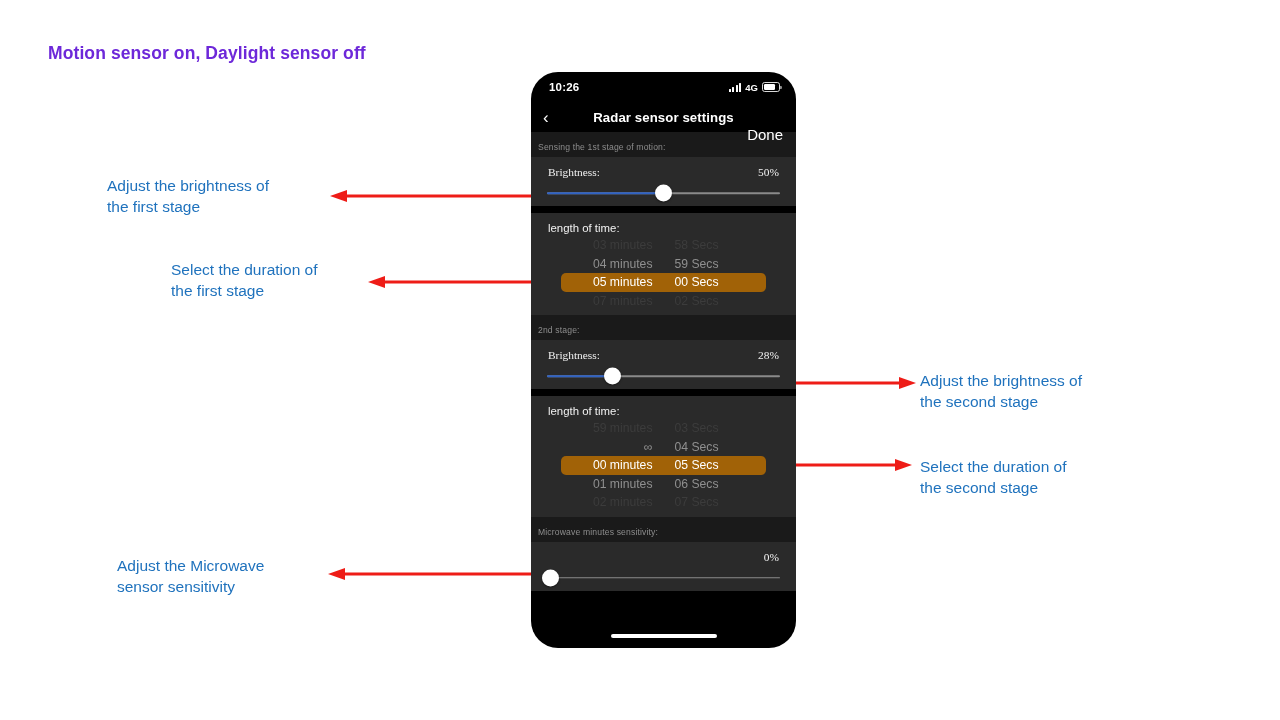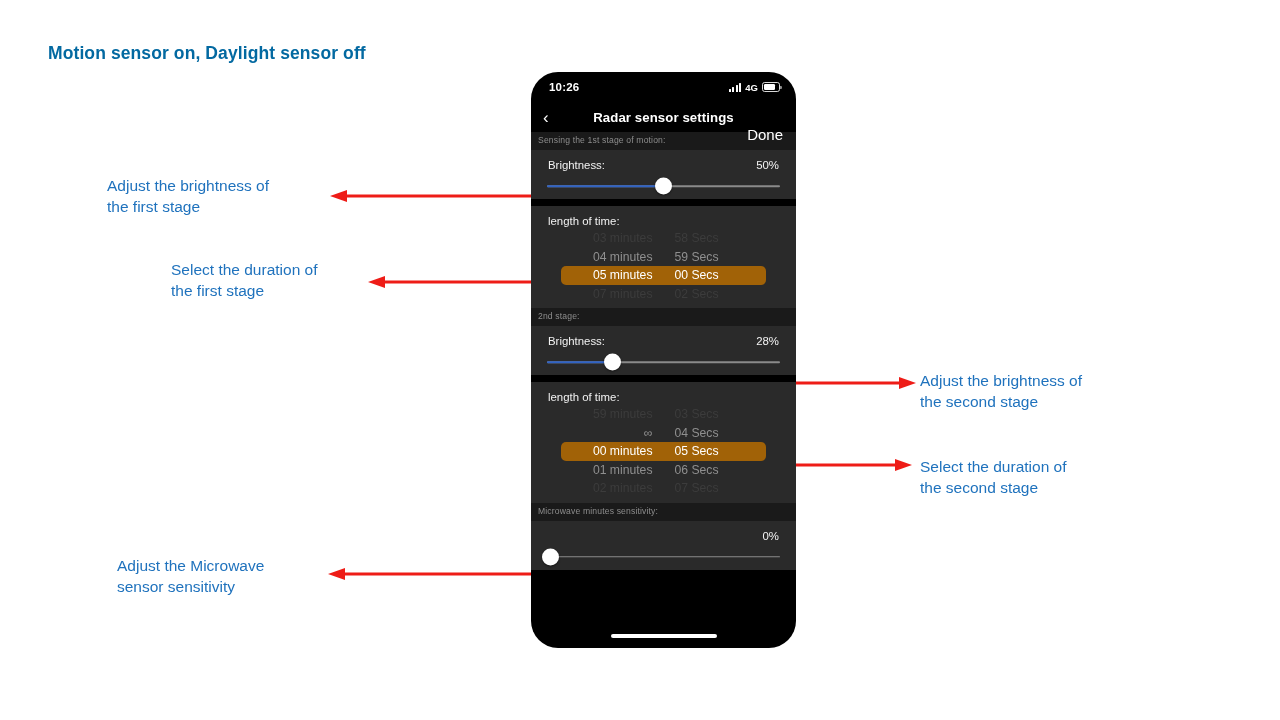--- a/index.html
+++ b/index.html
@@ -15,21 +15,21 @@
     overflow: hidden;
   }
 
   
   #slide-title {
     position: absolute;
     left: 48px;
     top: 43px;
     font-size: 17.5px;
     font-weight: bold;
-    color: #0369a1;
+    color: #6d28d9;
     letter-spacing: 0.1px;
     white-space: nowrap;
   }
 
   
   .callout {
     position: absolute;
     font-size: 15.5px;
     color: #1f72bd;
     line-height: 1.38;
@@ -153,33 +153,34 @@
     color: #ffffff;
     z-index: 2;
     margin-top: 34px;
   }
 
   
   .section-head {
     background: #1a1a1a;
     color: #8d8d8d;
     font-size: 8.6px;
-    padding: 3px 0 5px 7px;
+    padding: 10px 0 5px 7px;
     letter-spacing: 0.15px;
   }
 
   
   .card {
     background: #2a2a2a;
   }
   .card-row {
     display: flex;
     align-items: baseline;
     justify-content: space-between;
     padding: 9px 17px 2px 17px;
+    font-family: Liberation Serif, serif;
   }
   .card-label {
     font-size: 11.4px;
     color: #f2f2f2;
   }
   .card-value {
     font-size: 11.4px;
     color: #f2f2f2;
   }
 

